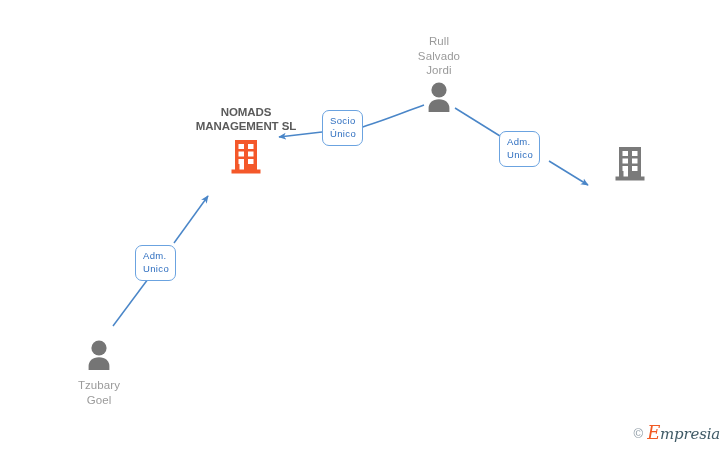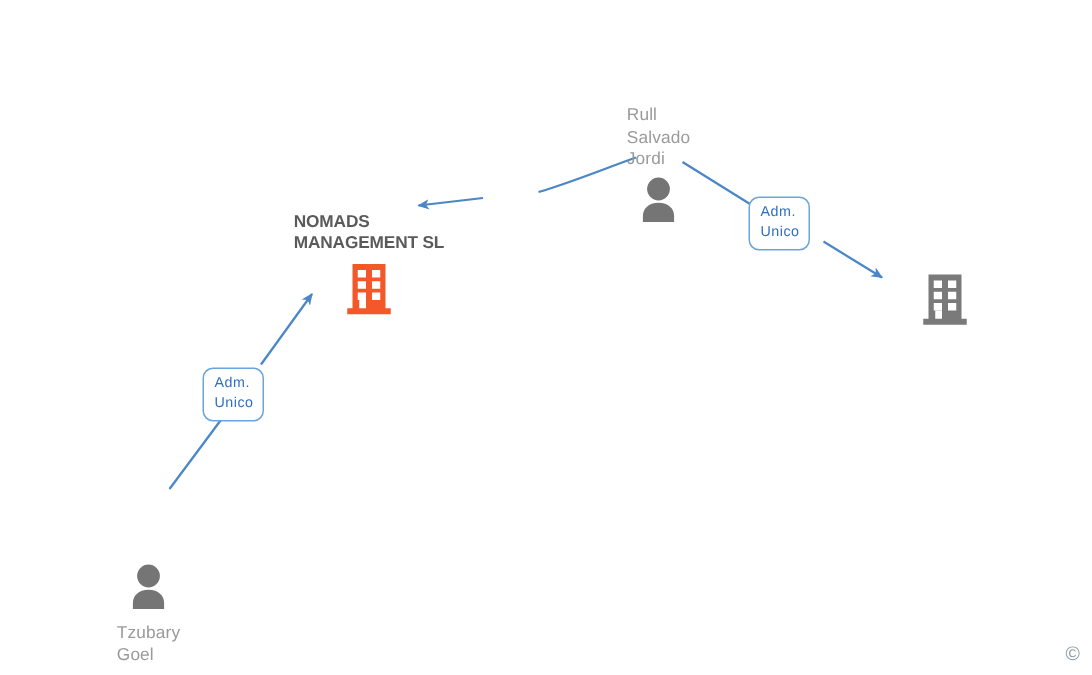--- a/index.html
+++ b/index.html
@@ -37,21 +37,21 @@
 
   
   .node {
     position: absolute;
     z-index: 3;
     display: flex;
     flex-direction: column;
     align-items: center;
     width: 150px;
     margin-left: -75px;
-    margin-top: 36px;
+    text-align: center;
   }
 
   .node-label {
     font-size: 11.5px;
     line-height: 14.5px;
     color: #9a9a9a;
     letter-spacing: 0.1px;
     white-space: pre-line;
     font-family: "Liberation Sans", sans-serif;
   }
@@ -191,24 +191,27 @@
     <div class="node-icon person-icon-box" style="margin-top:0; margin-bottom:4px;">
       <svg width="30" height="31" viewBox="0 0 30 31" xmlns="http://www.w3.org/2000/svg">
         <circle cx="15" cy="9" r="7.6" fill="#757575"></circle>
         <path d="M15 18.2 c-6.6 0 -10.4 4.0 -10.4 8.8 v4 h20.8 v-4 c0 -4.8 -3.8 -8.8 -10.4 -8.8 z" fill="#757575"></path>
       </svg>
     </div>
     <div class="node-label">Tzubary
 Goel</div>
   </div>
 
+  <div class="rel-chip" style="left:322px; top:110px;">Socio
+Único</div>
 
   <div class="rel-chip" style="left:499px; top:131px;">Adm.
 Unico</div>
 
   <div class="rel-chip" style="left:135px; top:245px;">Adm.
 Unico</div>
 
   <div class="watermark">
     <span class="copy-mark">©</span>
+    <span class="brand"><span class="brand-initial">E</span><span>mpresia</span></span>
   </div>
 
 </div>
 
 </body></html>

